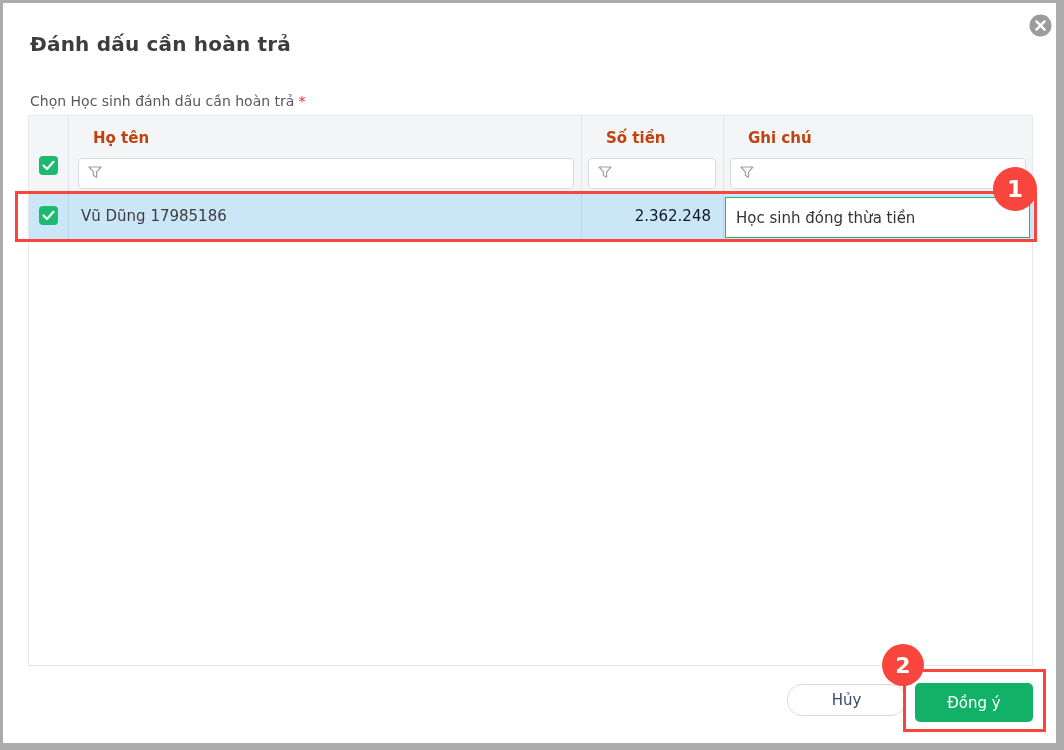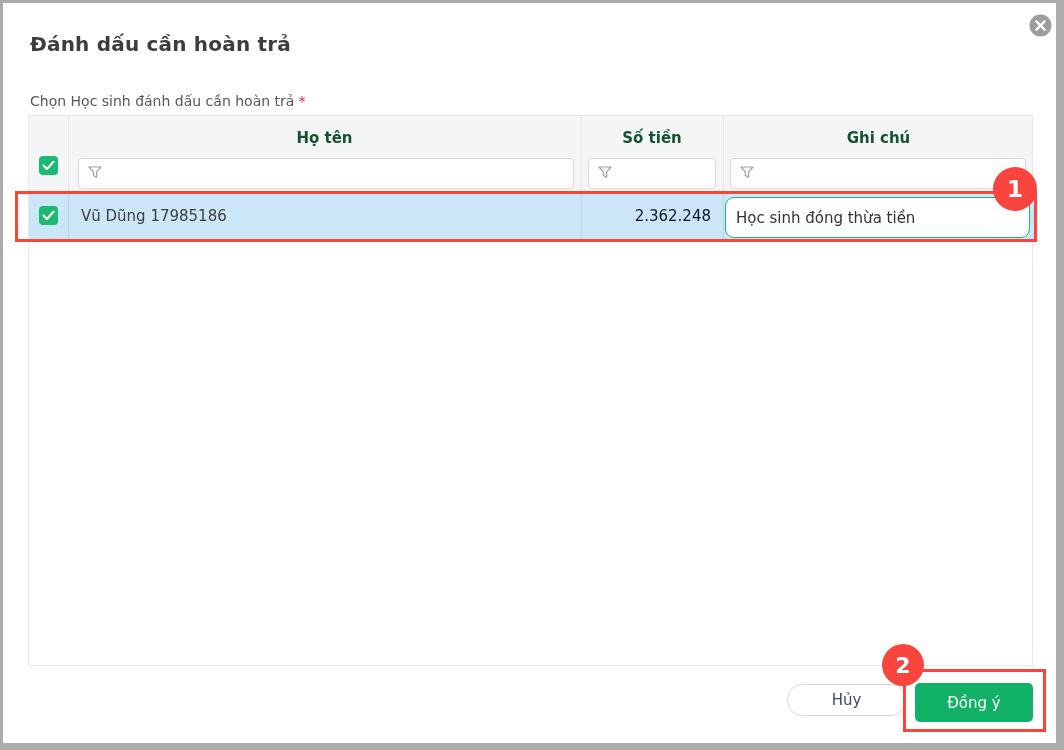--- a/index.html
+++ b/index.html
@@ -14,40 +14,40 @@
 
   .field-label { position:absolute; left:27px; top:90px; font-size:14px; color:#595959; }
   .field-label .req { color:#f5222d; margin-left:4px; }
 
   
   .grid { position:absolute; left:25px; top:112px; width:1005px; height:551px; background:#fff; border:1px solid #e4e7eb; }
   .thead { position:absolute; left:0; top:0; width:100%; height:77px; background:#f3f5f7; border-bottom:1px solid #e4e7eb; }
   .vline { position:absolute; top:0; width:1px; height:77px; background:#e2e5e9; }
   .vl-1 { left:39px; } .vl-2 { left:552px; } .vl-3 { left:694px; }
 
-  .col-label { position:absolute; top:0; height:42px; line-height:44px; text-align:center; font-size:15px; font-weight:700; color:#14532d; }
+  .col-label { position:absolute; top:0; height:42px; line-height:44px; font-size:15px; font-weight:700; color:#c2410c;margin-left:25px; }
   .cl-name   { left:39px;  width:513px; }
   .cl-amount { left:552px; width:142px; }
   .cl-note   { left:694px; width:311px; }
 
   .filter-box { position:absolute; top:42px; height:31px; background:#fff; border:1px solid #d6dadf; border-radius:4px; display:flex; align-items:center; padding-left:9px; }
   .fb-name   { left:49px;  width:496px; }
   .fb-amount { left:559px; width:128px; }
   .fb-note   { left:701px; width:296px; }
   .filter-box input { border:none; outline:none; flex:1; height:100%; font-size:14px; color:#444; background:transparent; margin-left:7px; min-width:0; }
 
   .checkbox { width:19px; height:19px; border-radius:4px; background:#1bba70; display:flex; align-items:center; justify-content:center; }
   .cb-head { position:absolute; left:10px; top:40px; }
   .cb-row  { position:absolute; left:10px; top:13px; }
 
   .row { position:absolute; left:0; top:77px; width:1005px; height:46px; background:#cbe6f6; cursor:pointer; }
   .row .rvline { position:absolute; top:0; width:1px; height:46px; background:rgba(0,0,0,0.07); }
   .cell-name   { position:absolute; left:39px; top:0; width:513px; height:46px; line-height:46px; padding-left:13px; font-size:15px; color:#3e3e3e; }
   .cell-amount { position:absolute; left:552px; top:0; width:142px; height:46px; line-height:46px; text-align:right; padding-right:12px; font-size:15px; color:#0f172a; }
-  .note-input  { position:absolute; left:696px; top:81px; width:305px; height:41px; border:1.5px solid #23b471; border-radius:9px; background:#fff; font-size:15px; color:#333; padding:0 10px; outline:none; font-family:inherit; }
+  .note-input  { position:absolute; left:696px; top:81px; width:305px; height:41px; border:1.5px solid #23b471; border-radius:0; background:#fff; font-size:15px; color:#333; padding:0 10px; outline:none; font-family:inherit; }
 
   
   .btn-cancel { position:absolute; left:784px; top:681px; width:119px; height:32px; background:#fff; border:1px solid #d9d9d9; border-radius:15px; font-size:15px; color:#3d4a68; cursor:pointer; font-family:inherit; }
   .btn-ok { position:absolute; left:912px; top:680px; width:118px; height:39px; background:#11b168; border:none; border-radius:5px; font-size:15px; font-weight:500; color:#fff; cursor:pointer; font-family:inherit; }
 
   
   .anno { position:absolute; pointer-events:none; }
   .rect-row { left:12px; top:188px; width:1022px; height:51px; border:3px solid #f8463e; }
   .rect-ok  { left:900px; top:666px; width:143px; height:63px; border:3px solid #f8463e; }
   .num-circle { background:#f8463e; border-radius:50%; display:flex; align-items:center; justify-content:center; color:#fff; font-weight:700; }

